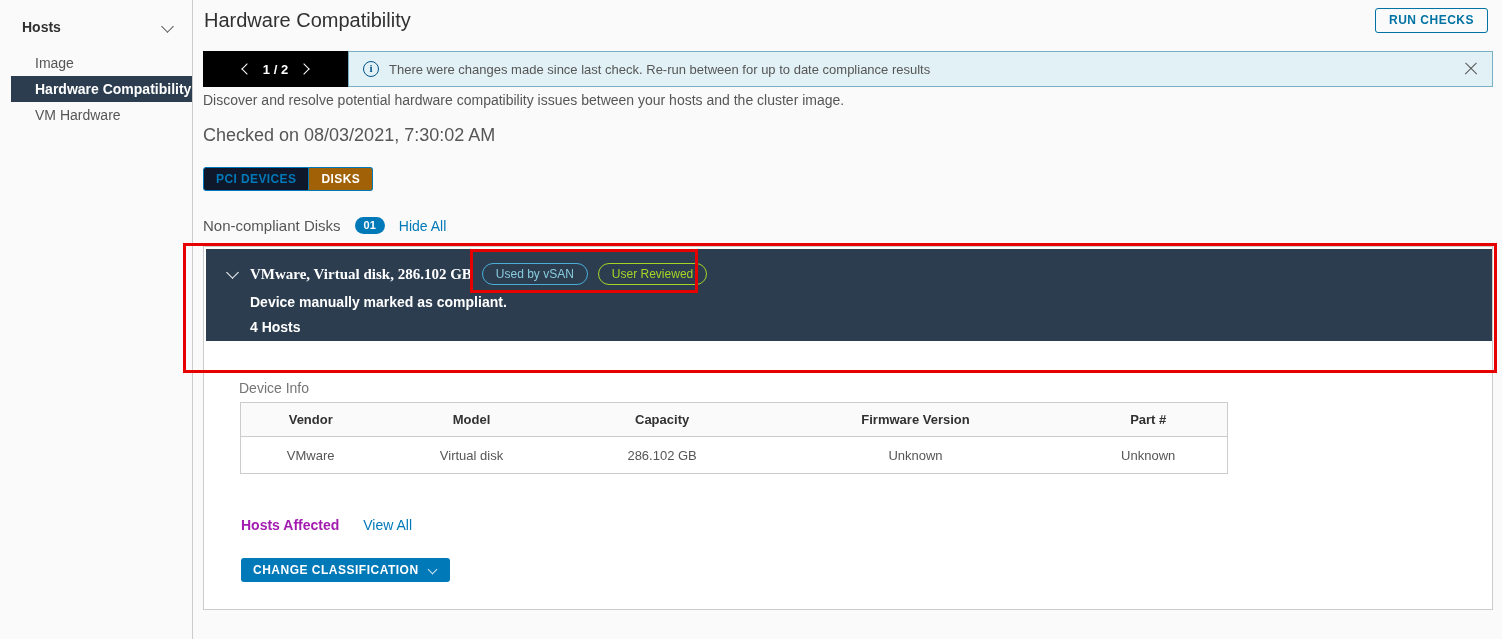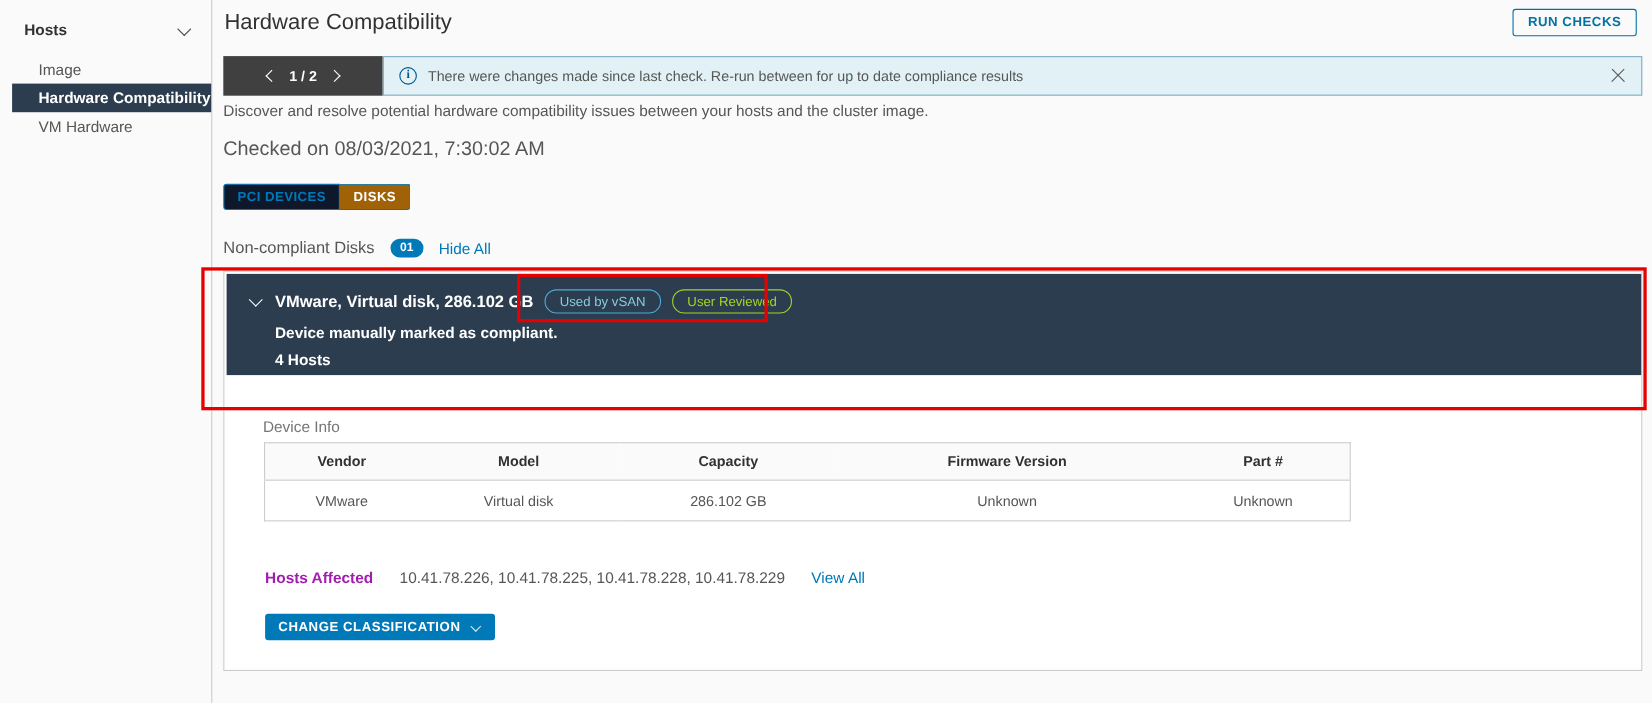--- a/index.html
+++ b/index.html
@@ -57,21 +57,21 @@
     letter-spacing: .5px; border-radius: 3px; cursor: pointer;
     font-family: "Liberation Sans", sans-serif;
   }
 
   
   .notif-row {
     position: absolute; left: 203px; top: 51px; width: 1290px; height: 36px;
     display: flex; align-items: stretch;
   }
   .pager {
-    background: #404040; color: #fff; display: flex; align-items: center;
+    background: #000000; color: #fff; display: flex; align-items: center;
     gap: 12px; padding: 0 17px; font-size: 13px; font-weight: bold;
     min-width: 145px; justify-content: center;
   }
   .pager-arrow { cursor: pointer; width: 10px; height: 14px; position: relative; }
   .pager-arrow::before {
     content: ""; position: absolute; top: 3px; left: 2px;
     width: 7px; height: 7px; border-left: 1.7px solid #fff; border-bottom: 1.7px solid #fff;
   }
   .pager-arrow.prev::before { transform: rotate(45deg); }
   .pager-arrow.next::before { transform: rotate(-135deg); left: 0px; }
@@ -136,21 +136,21 @@
     background: #2b3d4f; color: #fff; padding: 14px 0 0 20px;
   }
   .disk-title-line { display: flex; align-items: center; gap: 10px; }
   .disk-caret { width: 14px; height: 14px; position: relative; cursor: pointer; }
   .disk-caret::before {
     content: ""; position: absolute; left: 2px; top: 1px;
     width: 8px; height: 8px;
     border-right: 1.8px solid #ffffff; border-bottom: 1.8px solid #ffffff;
     transform: rotate(45deg);
   }
-  .disk-title { font-size: 15px; font-weight: bold; color: #fff; }
+  .disk-title { font-size: 15px; font-weight: bold; color: #fff; font-family: Liberation Serif, serif; }
   .badge {
     border-radius: 11px; font-size: 12px; padding: 3px 13px; line-height: 14px;
     background: transparent; white-space: nowrap;
   }
   .badge-vsan { border: 1.4px solid #4aaed9; color: #89cbde; }
   .badge-reviewed { border: 1.4px solid #a5d427; color: #a5d427; }
   .disk-sub { margin: 9px 0 0 24px; font-size: 14px; font-weight: bold; color: #fff; }
   .disk-hosts { margin: 9px 0 0 24px; font-size: 14px; font-weight: bold; color: #fff; }
 
   
@@ -285,21 +285,20 @@
           <td>Virtual disk</td>
           <td>286.102 GB</td>
           <td>Unknown</td>
           <td>Unknown</td>
         </tr>
       </tbody>
     </table>
 
     <div class="hosts-affected">
       <span class="ha-label">Hosts Affected</span>
-      <span class="ha-value">10.41.78.226, 10.41.78.225, 10.41.78.228, 10.41.78.229</span>
       <span class="link">View All</span>
     </div>
 
     <button class="btn-primary">
       <span>CHANGE CLASSIFICATION</span>
       <span class="btn-caret"></span>
     </button>
 
   </div>
 

